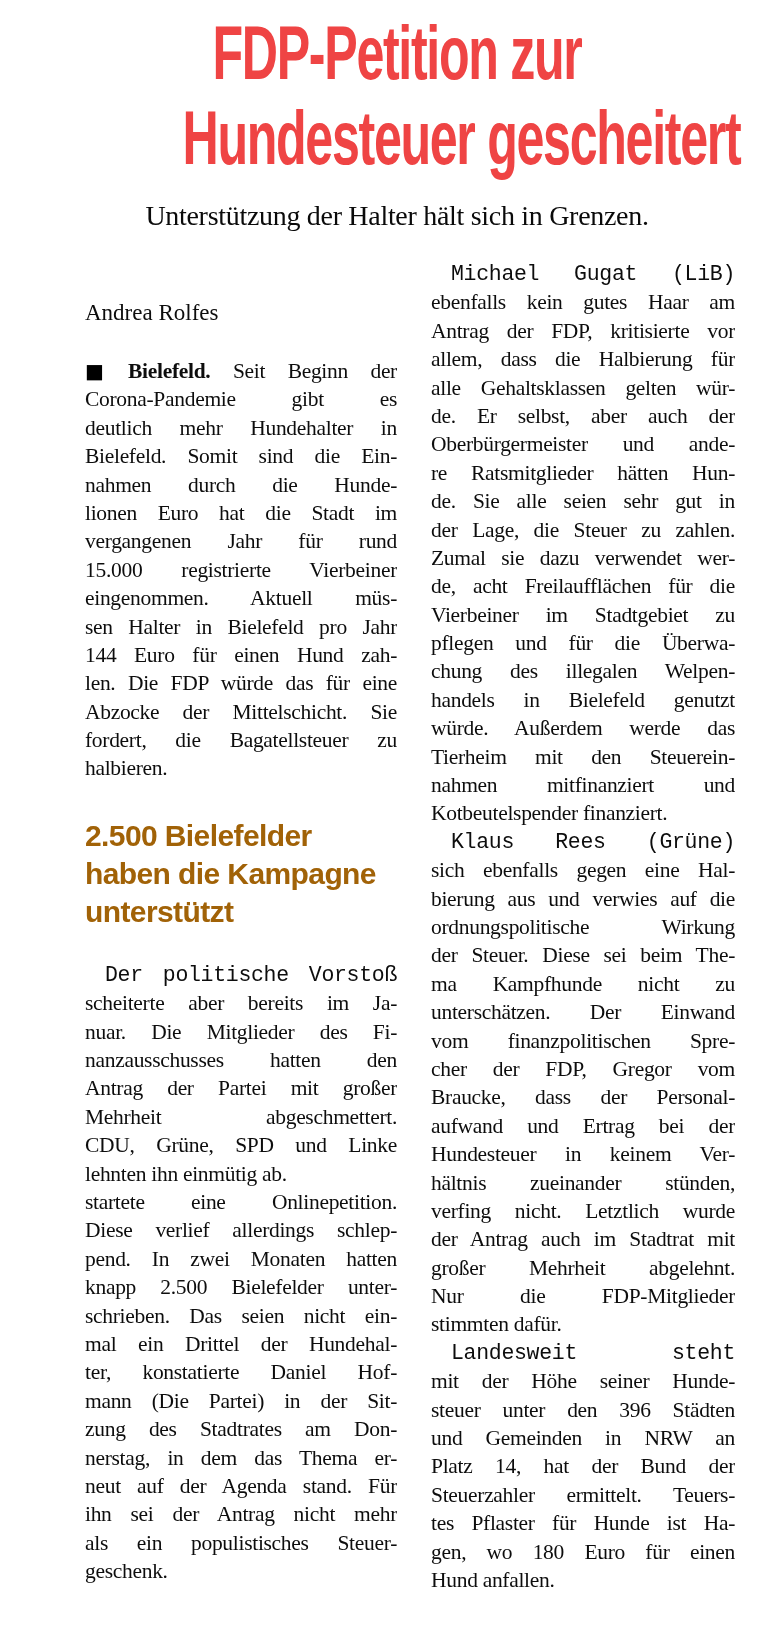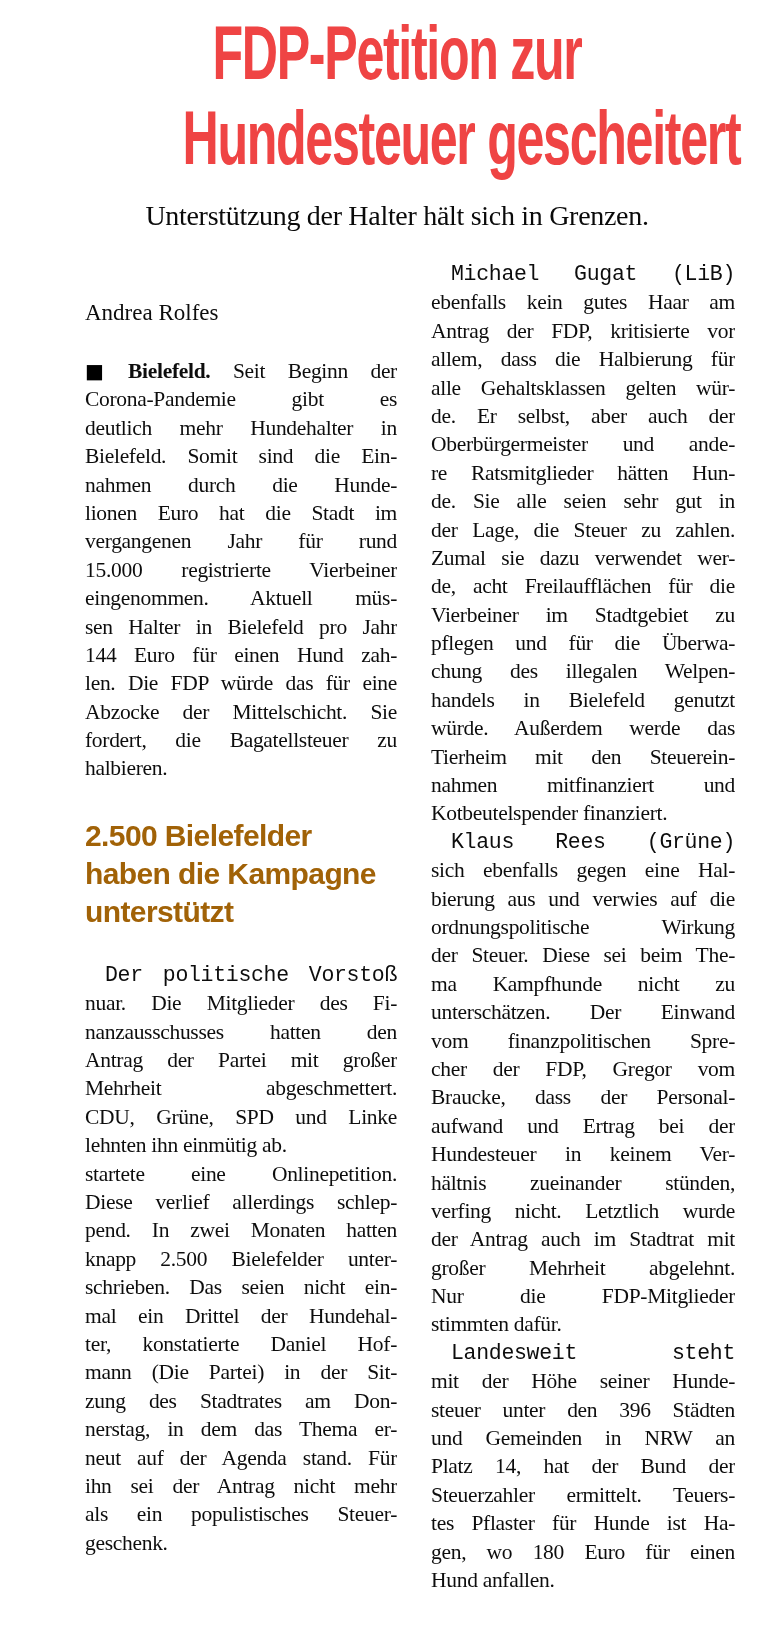--- a/index.html
+++ b/index.html
@@ -117,20 +117,21 @@
       </div>
 
       <div class="subheading">
           <div class="subhead-line">2.500 Bielefelder</div>
           <div class="subhead-line">haben die Kampagne</div>
           <div class="subhead-line last">unterstützt</div>
         </div>
 
       <div class="para">
           <div class="jline indent">Der politische Vorstoß</div>
+          <div class="jline">scheiterte aber bereits im Ja-</div>
           <div class="jline">nuar. Die Mitglieder des Fi-</div>
           <div class="jline">nanzausschusses hatten den</div>
           <div class="jline">Antrag der Partei mit großer</div>
           <div class="jline">Mehrheit abgeschmettert.</div>
           <div class="jline">CDU, Grüne, SPD und Linke</div>
           <div class="jline last">lehnten ihn einmütig ab.</div>
         </div>
 
       <div class="para">
           <div class="jline">startete eine Onlinepetition.</div>

